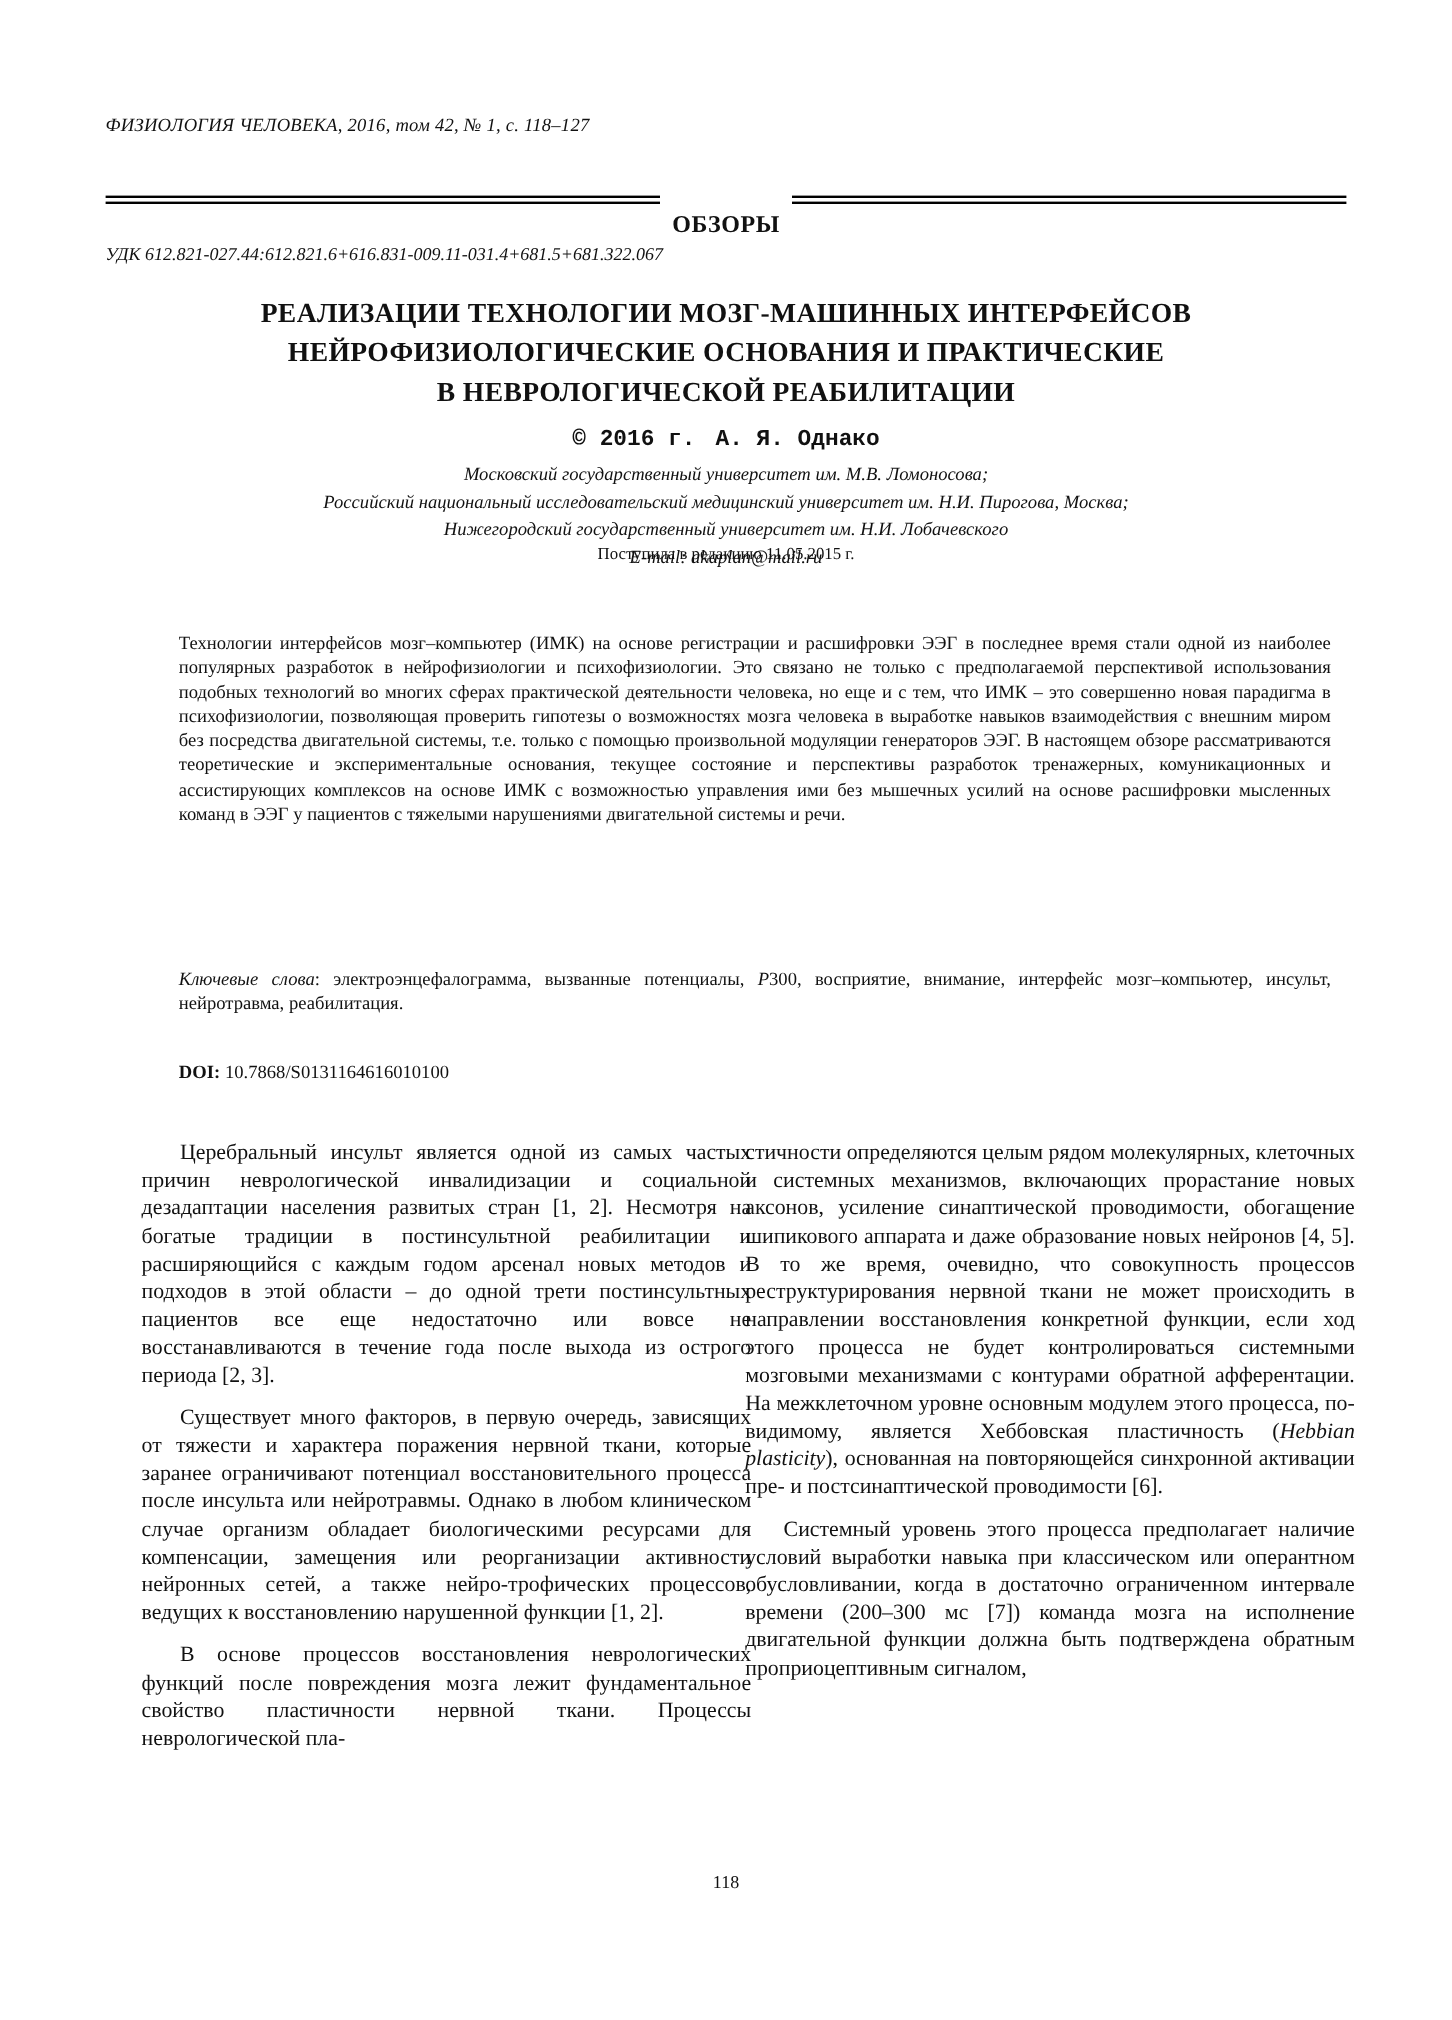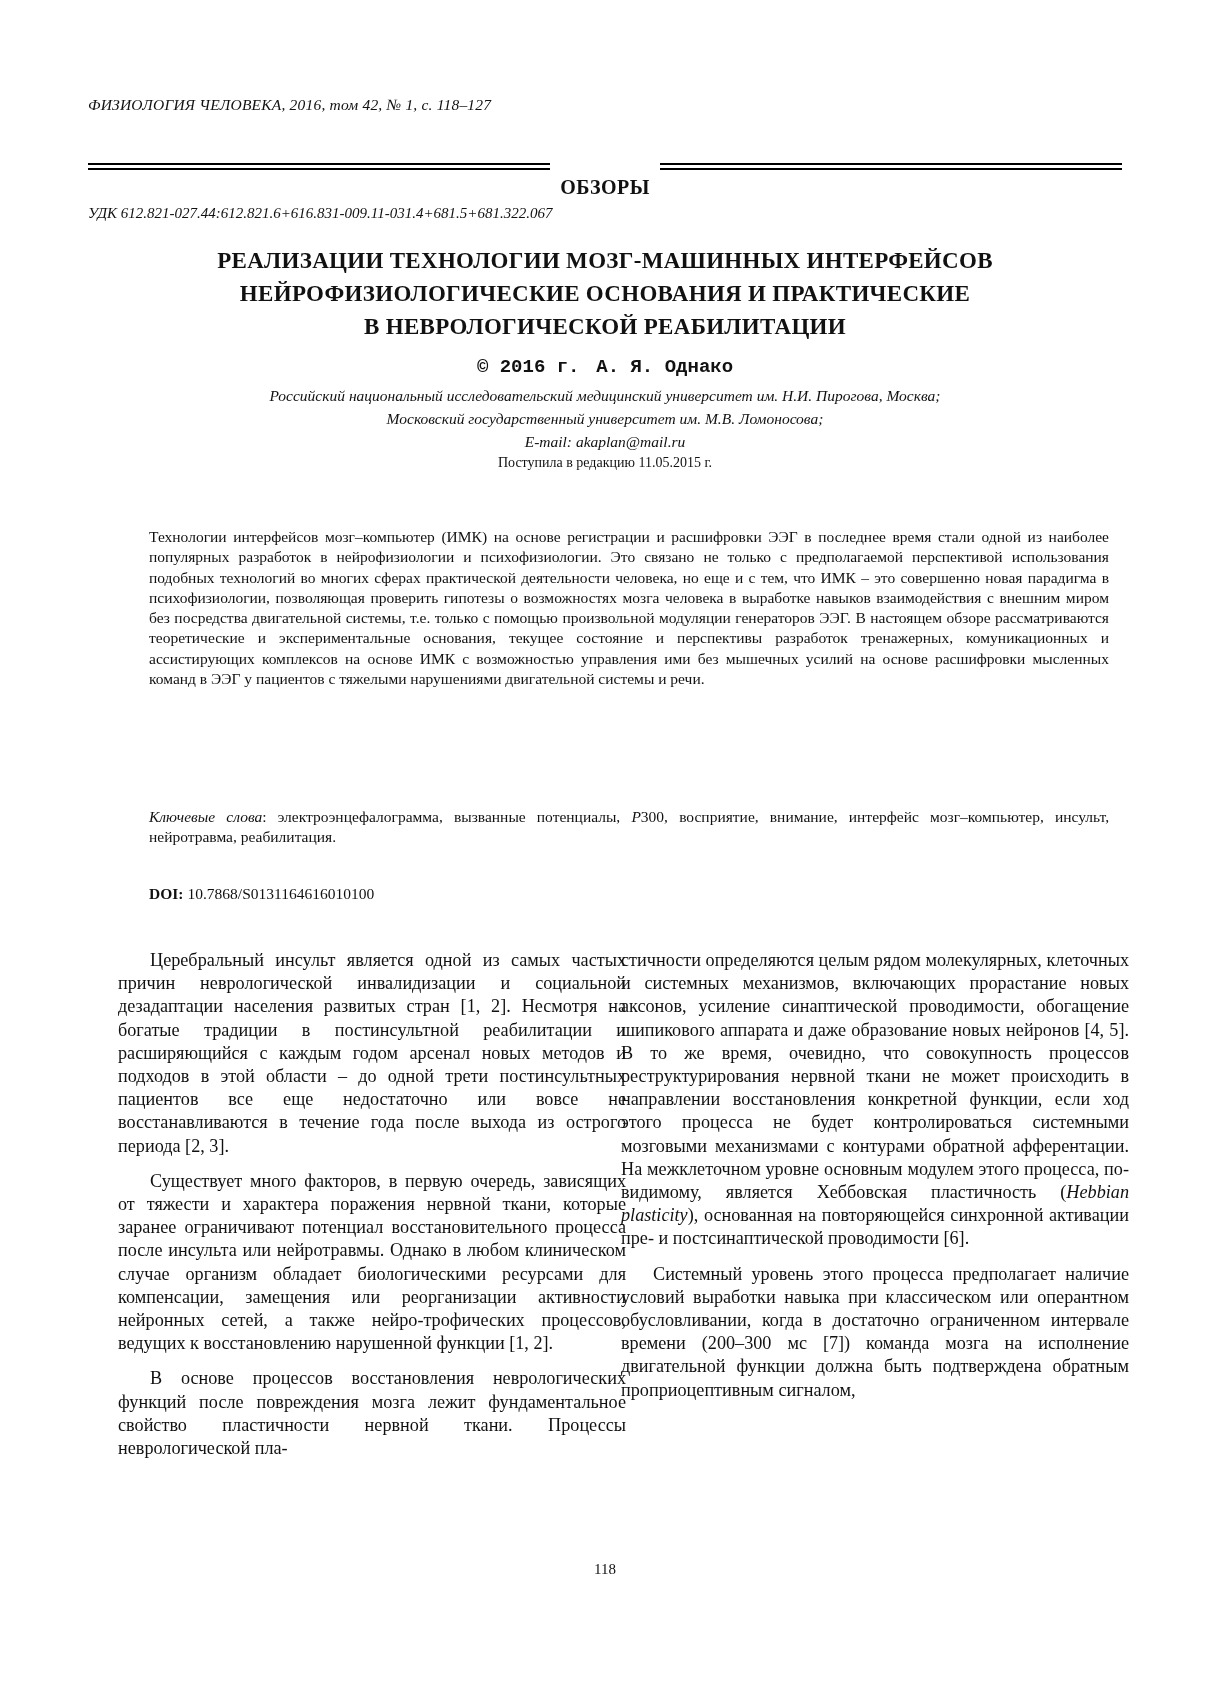--- a/index.html
+++ b/index.html
@@ -47,22 +47,23 @@
   <div>НЕЙРОФИЗИОЛОГИЧЕСКИЕ ОСНОВАНИЯ И ПРАКТИЧЕСКИЕ</div>
   <div>В НЕВРОЛОГИЧЕСКОЙ РЕАБИЛИТАЦИИ</div>
 </div>
 
 <div class="author">
   <span>© 2016 г.</span>
   <span>А. Я. Однако</span>
 </div>
 
 <div class="affil">
+  <div>Московский государственный университет им. М.В. Ломоносова;</div>
   <div>Российский национальный исследовательский медицинский университет им. Н.И. Пирогова, Москва;</div>
-  <div>Московский государственный университет им. М.В. Ломоносова;</div>
+  <div>Нижегородский государственный университет им. Н.И. Лобачевского</div>
   <div>E-mail: akaplan@mail.ru</div>
 </div>
 
 <div class="received">Поступила в редакцию 11.05.2015 г.</div>
 
 <div class="abstract">Технологии интерфейсов мозг–компьютер (ИМК) на основе регистрации и расшифровки ЭЭГ в последнее время стали одной из наиболее популярных разработок в нейрофизиологии и психофизиологии. Это связано не только с предполагаемой перспективой использования подобных технологий во многих сферах практической деятельности человека, но еще и с тем, что ИМК – это совершенно новая парадигма в психофизиологии, позволяющая проверить гипотезы о возможностях мозга человека в выработке навыков взаимодействия с внешним миром без посредства двигательной системы, т.е. только с помощью произвольной модуляции генераторов ЭЭГ. В настоящем обзоре рассматриваются теоретические и экспериментальные основания, текущее состояние и перспективы разработок тренажерных, комуникационных и ассистирующих комплексов на основе ИМК с возможностью управления ими без мышечных усилий на основе расшифровки мысленных команд в ЭЭГ у пациентов с тяжелыми нарушениями двигательной системы и речи.</div>
 
 <div class="keywords">
   <span class="kw-label">Ключевые слова</span><span>: электроэнцефалограмма, вызванные потенциалы, </span><span class="kw-p">P</span><span>300, восприятие, внимание, интерфейс мозг–компьютер, инсульт, нейротравма, реабилитация.</span>
 </div>

